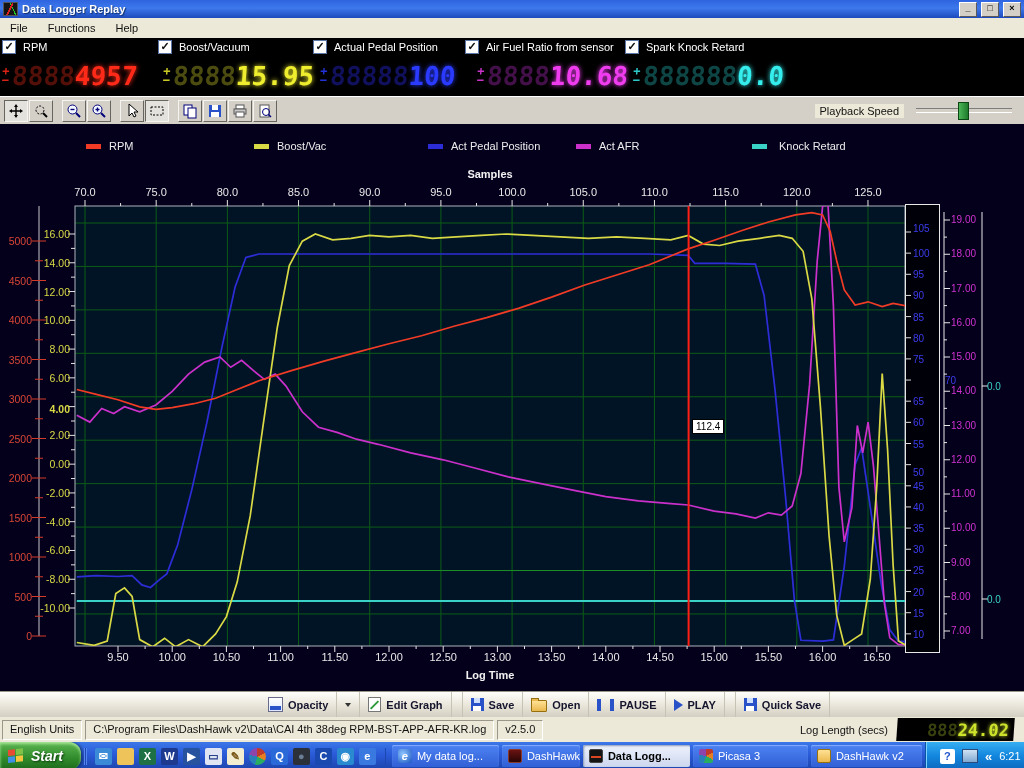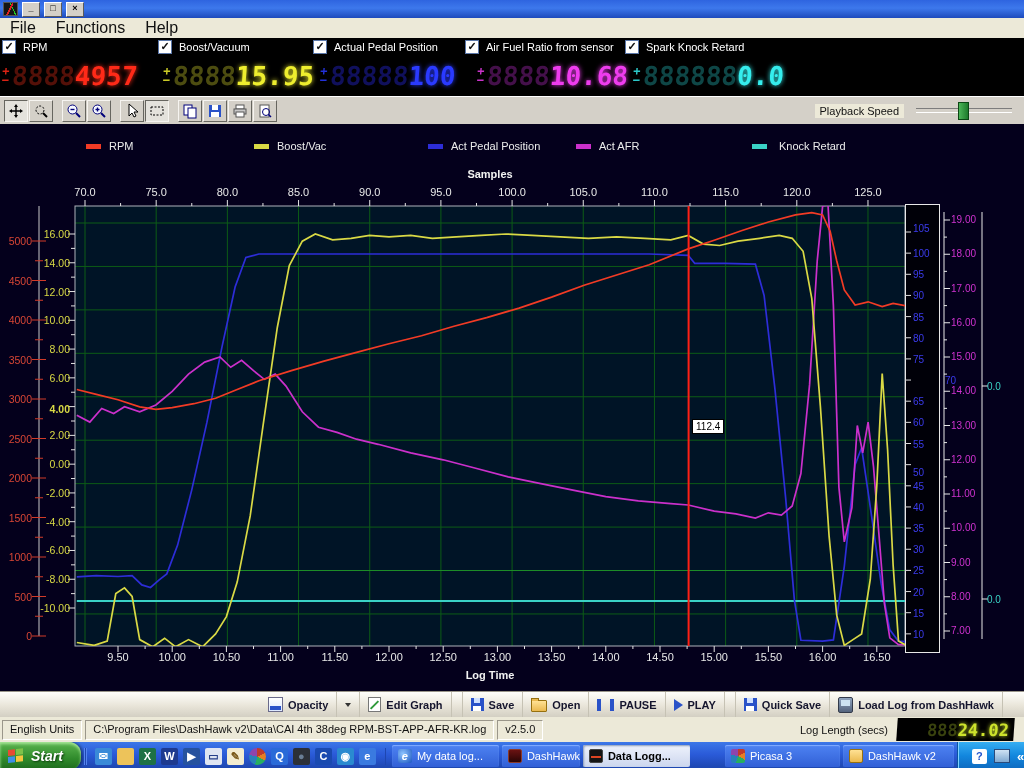--- a/index.html
+++ b/index.html
@@ -6,21 +6,21 @@
   body{width:1024px;height:768px;overflow:hidden;background:#000;font-family:"Liberation Sans",sans-serif;position:relative}
   .screen{position:absolute;inset:0;display:flex;flex-direction:column}
 
   
   .titlebar{height:18px;background:linear-gradient(#2e64e0,#3d78ec 45%,#1d4abc);display:flex;align-items:center;padding:0 3px;gap:4px;flex:none}
   .app-icon{width:13px;height:12px;background:#151515;border:1px solid #555;background-image:linear-gradient(115deg,transparent 42%,#d22 42%,#d22 52%,transparent 52%),linear-gradient(65deg,transparent 60%,#2c2 60%,#2c2 66%,transparent 66%)}
   .title-text{color:#fff;font-weight:bold;font-size:11px;flex:1;text-shadow:1px 1px 1px #10306a}
   .win-btn{width:16px;height:13px;background:#d4d0c8;border:1px solid;border-color:#fff #5a5a5a #5a5a5a #fff;font-size:9px;line-height:11px;text-align:center;color:#000;font-weight:bold;flex:none}
 
   
-  .menubar{height:20px;background:#ece9d8;display:flex;align-items:center;font-size:16px;color:#111;flex:none}
+  .menubar{height:20px;background:#ece9d8;display:flex;align-items:center;font-size:11px;color:#111;flex:none}
   .menu-item{padding:3px 10px}
 
   
   .chk-row{height:18px;background:#000;position:relative;flex:none}
   .chk{position:absolute;top:2px;display:flex;align-items:center;gap:7px;color:#fff;font-size:11px}
   .cbox{width:12px;height:12px;background:#fff;border:1px solid #5a76a8;font-size:11px;line-height:11px;text-align:center;color:#111;font-weight:bold;flex:none}
 
   
   .led-row{height:40px;background:#000;position:relative;flex:none}
   .led{position:absolute;top:2px;height:36px;display:flex;align-items:center;font-family:"DejaVu Sans Mono",monospace;font-weight:bold;font-size:26px;transform:skewX(-4deg);letter-spacing:0}
@@ -105,20 +105,21 @@
   .tray-chev{font-weight:bold;font-size:13px}
   .tray-time{font-size:11px}
 </style>
 </head>
 <body>
 
 <div class="screen">
 
   <div class="titlebar">
     <div class="app-icon"></div>
+    <div class="title-text">Data Logger Replay</div>
     <div class="win-btn">_</div>
     <div class="win-btn">□</div>
     <div class="win-btn">×</div>
   </div>
 
   <div class="menubar" id="menubar">
       <span class="menu-item">File</span>
       <span class="menu-item">Functions</span>
       <span class="menu-item">Help</span>
     </div>
@@ -591,24 +592,20 @@
       </div>
       <div class="bt-item">
         <span class="bicon bi-play"></span>
         <span>PLAY</span>
       </div>
       <div class="bt-gap"></div>
       <div class="bt-item">
         <span class="bicon bi-floppy"></span>
         <span>Quick Save</span>
       </div>
-      <div class="bt-item">
-        <span class="bicon bi-device"></span>
-        <span>Load Log from DashHawk</span>
-      </div>
     </div>
 
   <div class="statusbar">
     <span class="panel">English Units</span>
     <span class="panel">C:\Program Files\DashHawk v2\Data\CAI 4th 38deg RPM-BST-APP-AFR-KR.log</span>
     <span class="panel">v2.5.0</span>
     <span class="loglen-label">Log Length (secs)</span>
     <span class="sb-led">
         <span class="dim">888</span>
         <span class="val">24.02</span>
@@ -646,21 +643,21 @@
           <span>My data log...</span>
         </div>
         <div class="task" style="width: 66px;">
           <span class="ticon ti-dashhawk"></span>
           <span>DashHawk ...</span>
         </div>
         <div class="task active" style="width: 95px;">
           <span class="ticon ti-datalogger"></span>
           <span>Data Logg...</span>
         </div>
-        <div class="task" style="width: 103px; margin-left: 32px;">
+        <div class="task" style="width: 103px;">
           <span class="ticon ti-picasa"></span>
           <span>Picasa 3</span>
         </div>
         <div class="task" style="width: 99px;">
           <span class="ticon ti-folder"></span>
           <span>DashHawk v2</span>
         </div>
       </div>
     <div class="tray">
       <span class="tray-help">?</span>

